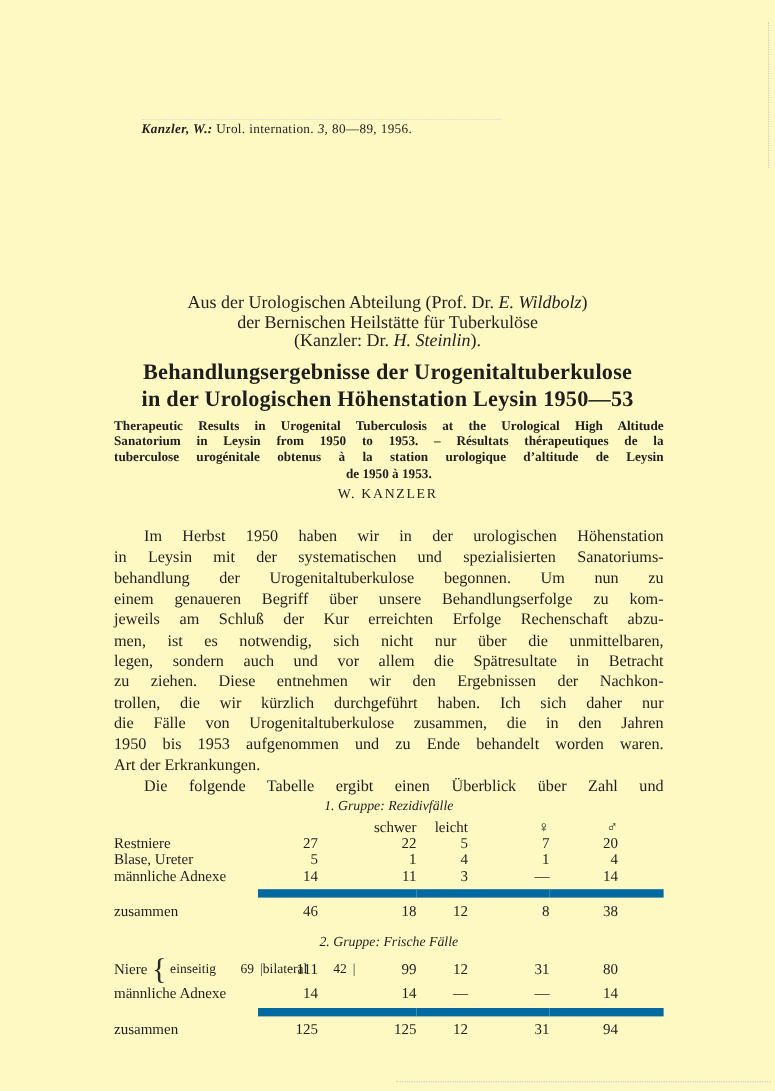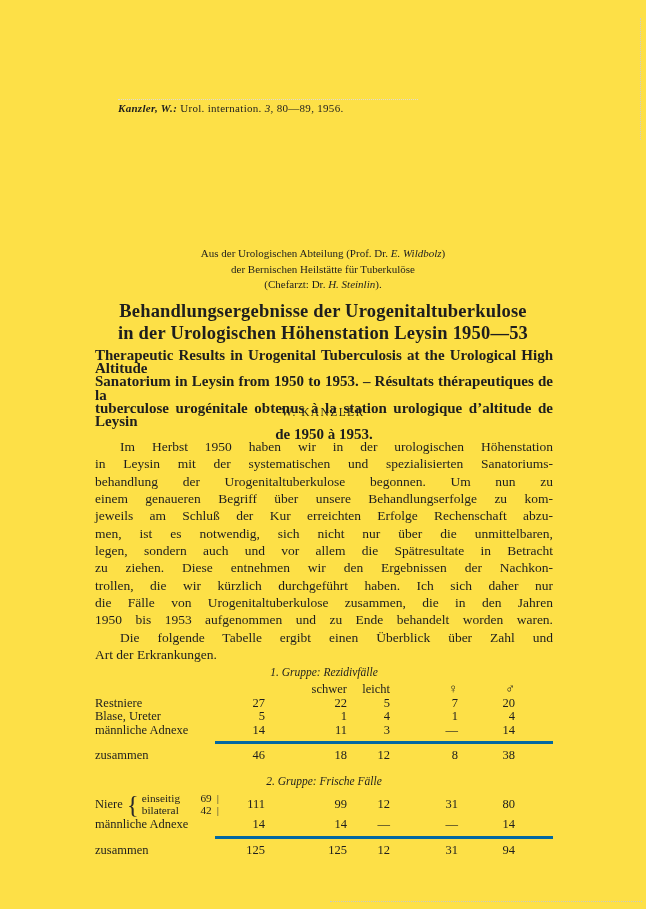--- a/index.html
+++ b/index.html
@@ -6,51 +6,51 @@
   body {
     background:#e8e8e6;
     font-family:"Liberation Serif","DejaVu Serif",serif;
     color:#1e1e1e;
     -webkit-font-smoothing:antialiased;
   }
   .page {
     position:relative;
     width:646px; height:909px;
     margin:0 auto;
-    background:#fde047;
+    background:#fef9c3;
     overflow:hidden;
   }
   
   .artifact { position:absolute; }
   .artifact.v-right { right:5px; top:18px; height:122px; border-left:1px dotted #cccccc; }
   .artifact.h-top { left:118px; top:99px; width:300px; border-top:1px dotted #dcdcd8; }
   .artifact.h-bottom { left:330px; top:901px; width:312px; border-top:1px dotted #c9c9c5; }
 
   .citation {
     position:absolute; left:118px; top:102px;
     font-size:11px; letter-spacing:0.3px; white-space:nowrap;
   }
   .citation .c-name { font-weight:bold; font-style:italic; }
   .citation .c-vol { font-style:italic; }
 
   .institution {
     position:absolute; left:0; top:246px; width:646px;
-    text-align:center; font-size:11px; line-height:15.5px;
+    text-align:center; font-size:15px; line-height:15.5px;
   }
   .institution .inst-name { font-style:italic; }
 
   .title-block {
     position:absolute; left:0; top:301px; width:646px;
     text-align:center; font-weight:bold;
     font-size:18.5px; line-height:21.5px; letter-spacing:0.2px;
   }
 
   .subtitle-block {
     position:absolute; left:95px; top:349px; width:458px;
-    font-weight:bold; font-size:15px; line-height:13.2px;
+    font-weight:bold; font-size:11px; line-height:13.2px;
   }
   .sub-line { text-align:justify; text-align-last:justify; }
   .sub-line.center { text-align:center; text-align-last:center; }
 
   .author-line {
     position:absolute; left:0; top:406px; width:646px;
     text-align:center; font-size:11.5px; letter-spacing:1.4px;
   }
 
   .body-block {
@@ -77,51 +77,51 @@
   table.data-tbl td, table.data-tbl th {
     padding:0; font-weight:normal; line-height:13.6px;
     vertical-align:baseline; font-size:12.5px;
     overflow:visible; white-space:nowrap;
   }
   .c-label { text-align:left; }
   .num, th.colhead { text-align:right; }
   th.colhead { font-size:10.8px; line-height:14px; }
   th.colhead.sym { font-size:13px; }
   tr.last-data td { padding-bottom:4px; }
-  tr.total-row td { border-top:3px solid #0369a1; padding-top:5px; }
+  tr.total-row td { border-top:7px solid #0369a1; padding-top:5px; }
   tr.total-row td.c-label { border-top:none; }
 
   
   tr.niere-row td { vertical-align:middle; height:27px; }
   .niere-wrap {
     display:flex; align-items:center; width:140px; white-space:nowrap;
   }
   .niere-name { margin-right:4px; }
   .brace { font-size:25px; font-weight:300; line-height:25px; margin-right:3px; color:#2a2a2a; }
-  .niere-sub { display:flex; flex-direction:column; font-size:11.3px; line-height:12.5px; }
+  .niere-sub { display:flex; font-size:11.3px; line-height:12.5px; }
   .niere-sub-row { display:flex; }
   .sn { width:52px; }
   .sv { width:18px; text-align:right; }
   .bar { margin-left:5px; color:#3a3a3a; }
 </style>
 </head>
 <body>
 
 <div class="page">
 
   <div class="artifact v-right"></div>
   <div class="artifact h-top"></div>
   <div class="artifact h-bottom"></div>
 
   <div class="citation"><span class="c-name">Kanzler, W.:</span><span> Urol. internation. </span><span class="c-vol">3,</span><span> 80—89, 1956.</span></div>
 
   <div class="institution">
     <div><span>Aus der Urologischen Abteilung (Prof. Dr. </span><span class="inst-name">E. Wildbolz</span><span>)</span></div>
     <div>der Bernischen Heilstätte für Tuberkulöse</div>
-    <div><span>(Chefarzt: Dr. </span><span class="inst-name">H. Steinlin</span><span>).</span></div>
+    <div><span>(Kanzler: Dr. </span><span class="inst-name">H. Steinlin</span><span>).</span></div>
   </div>
 
   <div class="title-block">
     <div>Behandlungsergebnisse der Urogenitaltuberkulose</div>
     <div>in der Urologischen Höhenstation Leysin 1950—53</div>
   </div>
 
   <div class="subtitle-block">
     <div class="sub-line">Therapeutic Results in Urogenital Tuberculosis at the Urological High Altitude</div>
     <div class="sub-line">Sanatorium in Leysin from 1950 to 1953. – Résultats thérapeutiques de la</div>
@@ -136,22 +136,22 @@
     <div class="body-line">in Leysin mit der systematischen und spezialisierten Sanatoriums-</div>
     <div class="body-line">behandlung der Urogenitaltuberkulose begonnen. Um nun zu</div>
     <div class="body-line">einem genaueren Begriff über unsere Behandlungserfolge zu kom-</div>
     <div class="body-line">jeweils am Schluß der Kur erreichten Erfolge Rechenschaft abzu-</div>
     <div class="body-line">men, ist es notwendig, sich nicht nur über die unmittelbaren,</div>
     <div class="body-line">legen, sondern auch und vor allem die Spätresultate in Betracht</div>
     <div class="body-line">zu ziehen. Diese entnehmen wir den Ergebnissen der Nachkon-</div>
     <div class="body-line">trollen, die wir kürzlich durchgeführt haben. Ich sich daher nur</div>
     <div class="body-line">die Fälle von Urogenitaltuberkulose zusammen, die in den Jahren</div>
     <div class="body-line">1950 bis 1953 aufgenommen und zu Ende behandelt worden waren.</div>
+    <div class="body-line noj">Art der Erkrankungen.</div>
     <div class="body-line indent">Die folgende Tabelle ergibt einen Überblick über Zahl und</div>
-    <div class="body-line noj">Art der Erkrankungen.</div>
   </div>
 
   <div class="tables-block">
 
     <div class="group-heading">1. Gruppe: Rezidivfälle</div>
 
     <table class="data-tbl">
       <colgroup>
         <col style="width:120px">
           <col style="width:50px">

